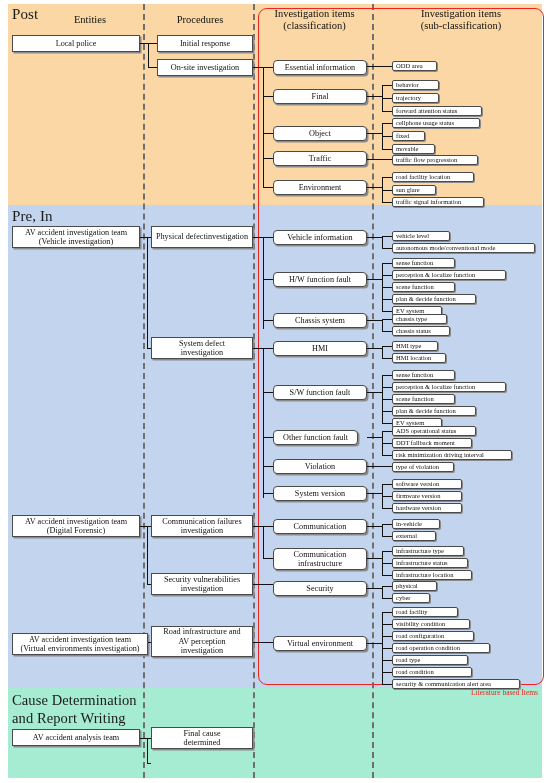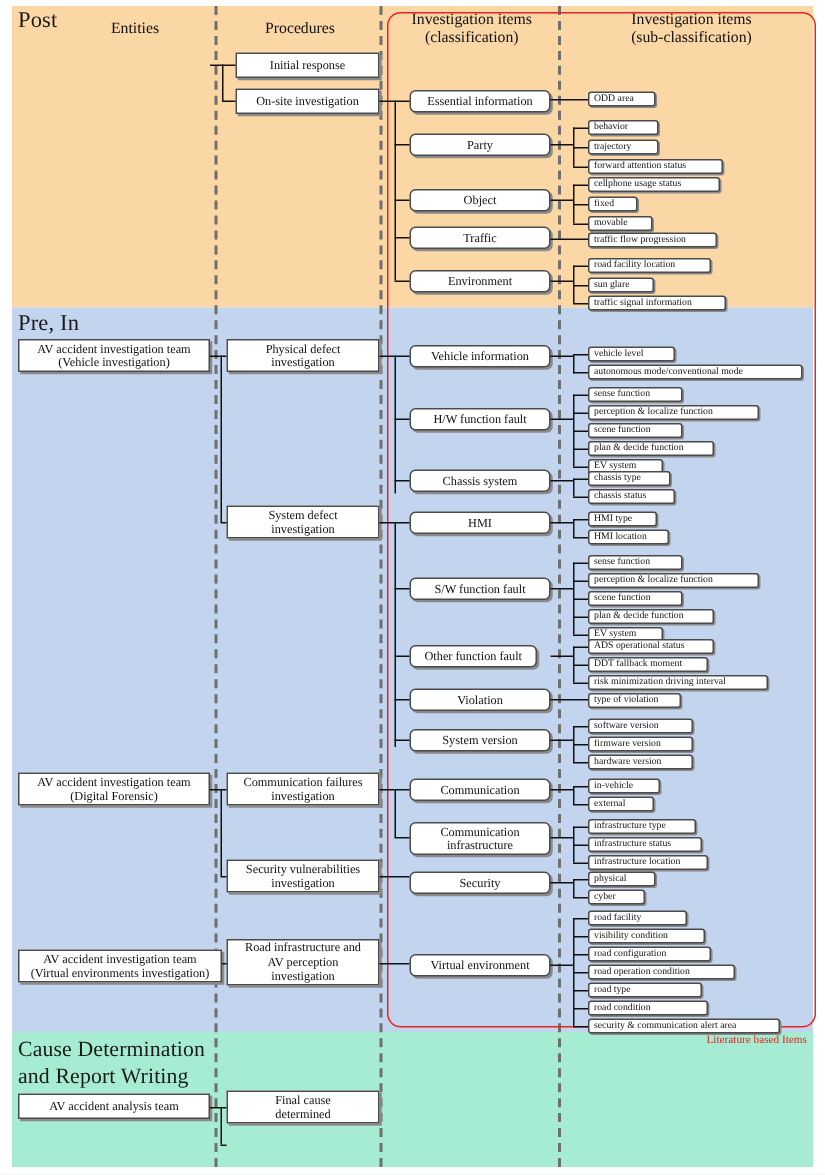--- a/index.html
+++ b/index.html
@@ -68,41 +68,44 @@
     <div>(classification)</div>
   </div>
   <div class="col-head" style="left:380px;top:8px;width:162px;">
     <div>Investigation items</div>
     <div>(sub-classification)</div>
   </div>
 
   <div id="lit-region"></div>
   <div id="lit-label">Literature based Items</div>
 
+  <div class="node ent" style="left:12px;top:35px;width:128px;height:17px;">
+    <span>Local police</span>
+  </div>
 
   <div class="node proc" style="left:157px;top:35px;width:96px;height:17px;">
     <span>Initial response</span>
   </div>
   <div class="node proc" style="left:157px;top:59px;width:96px;height:17px;">
     <span>On-site investigation</span>
   </div>
 
   <div class="ln-h" style="left:140px;top:43px;width:8px;"></div>
   <div class="ln-v" style="left:148px;top:43px;height:25px;"></div>
   <div class="ln-h" style="left:148px;top:43px;width:9px;"></div>
   <div class="ln-h" style="left:148px;top:67px;width:9px;"></div>
 
   <div class="ln-h" style="left:253px;top:67px;width:10px;"></div>
   <div class="ln-v" style="left:263px;top:67px;height:120px;"></div>
 
   <div class="node cls" style="left:273px;top:60px;width:94px;height:15px;">
     <span>Essential information</span>
   </div>
   <div class="node cls" style="left:273px;top:89px;width:94px;height:15px;">
-    <span>Party</span>
+    <span>Final</span>
   </div>
   <div class="node cls" style="left:273px;top:126px;width:94px;height:15px;">
     <span>Object</span>
   </div>
   <div class="node cls" style="left:273px;top:151px;width:94px;height:15px;">
     <span>Traffic</span>
   </div>
   <div class="node cls" style="left:273px;top:180px;width:94px;height:15px;">
     <span>Environment</span>
   </div>
@@ -175,21 +178,21 @@
   </div>
   <div class="node ent" style="left:12px;top:515px;width:128px;height:22px;flex-direction:column;">
     <span>AV accident investigation team</span>
     <span>(Digital Forensic)</span>
   </div>
   <div class="node ent" style="left:12px;top:633px;width:136px;height:22px;flex-direction:column;">
     <span>AV accident investigation team</span>
     <span>(Virtual environments investigation)</span>
   </div>
 
-  <div class="node proc" style="left:151px;top:226px;width:102px;height:22px;flex-direction:column;">
+  <div class="node proc" style="left:151px;top:226px;width:102px;height:22px;flex-direction:row;">
     <span>Physical defect</span>
     <span>investigation</span>
   </div>
   <div class="node proc" style="left:151px;top:337px;width:102px;height:22px;flex-direction:column;">
     <span>System defect</span>
     <span>investigation</span>
   </div>
   <div class="node proc" style="left:151px;top:515px;width:102px;height:22px;flex-direction:column;">
     <span>Communication failures</span>
     <span>investigation</span>

